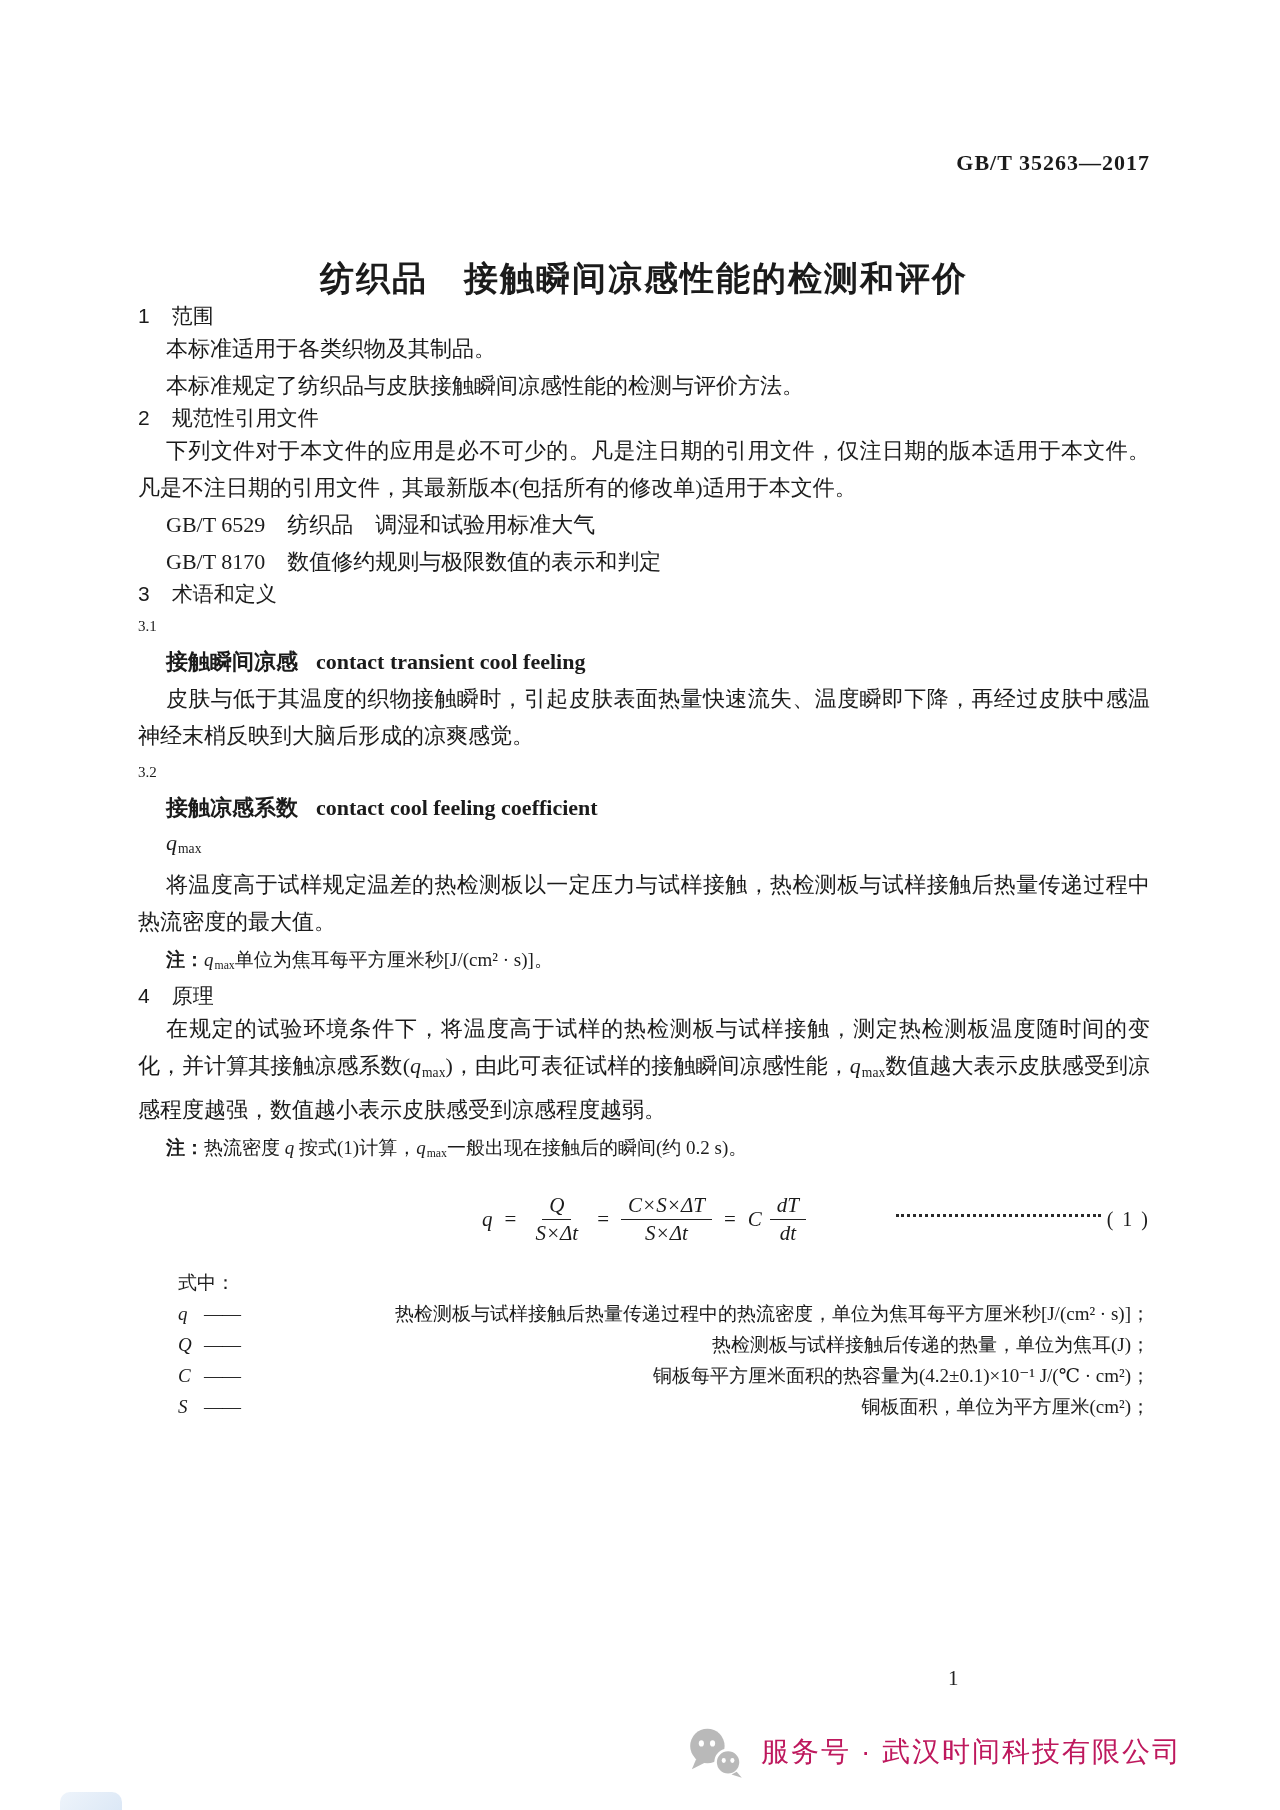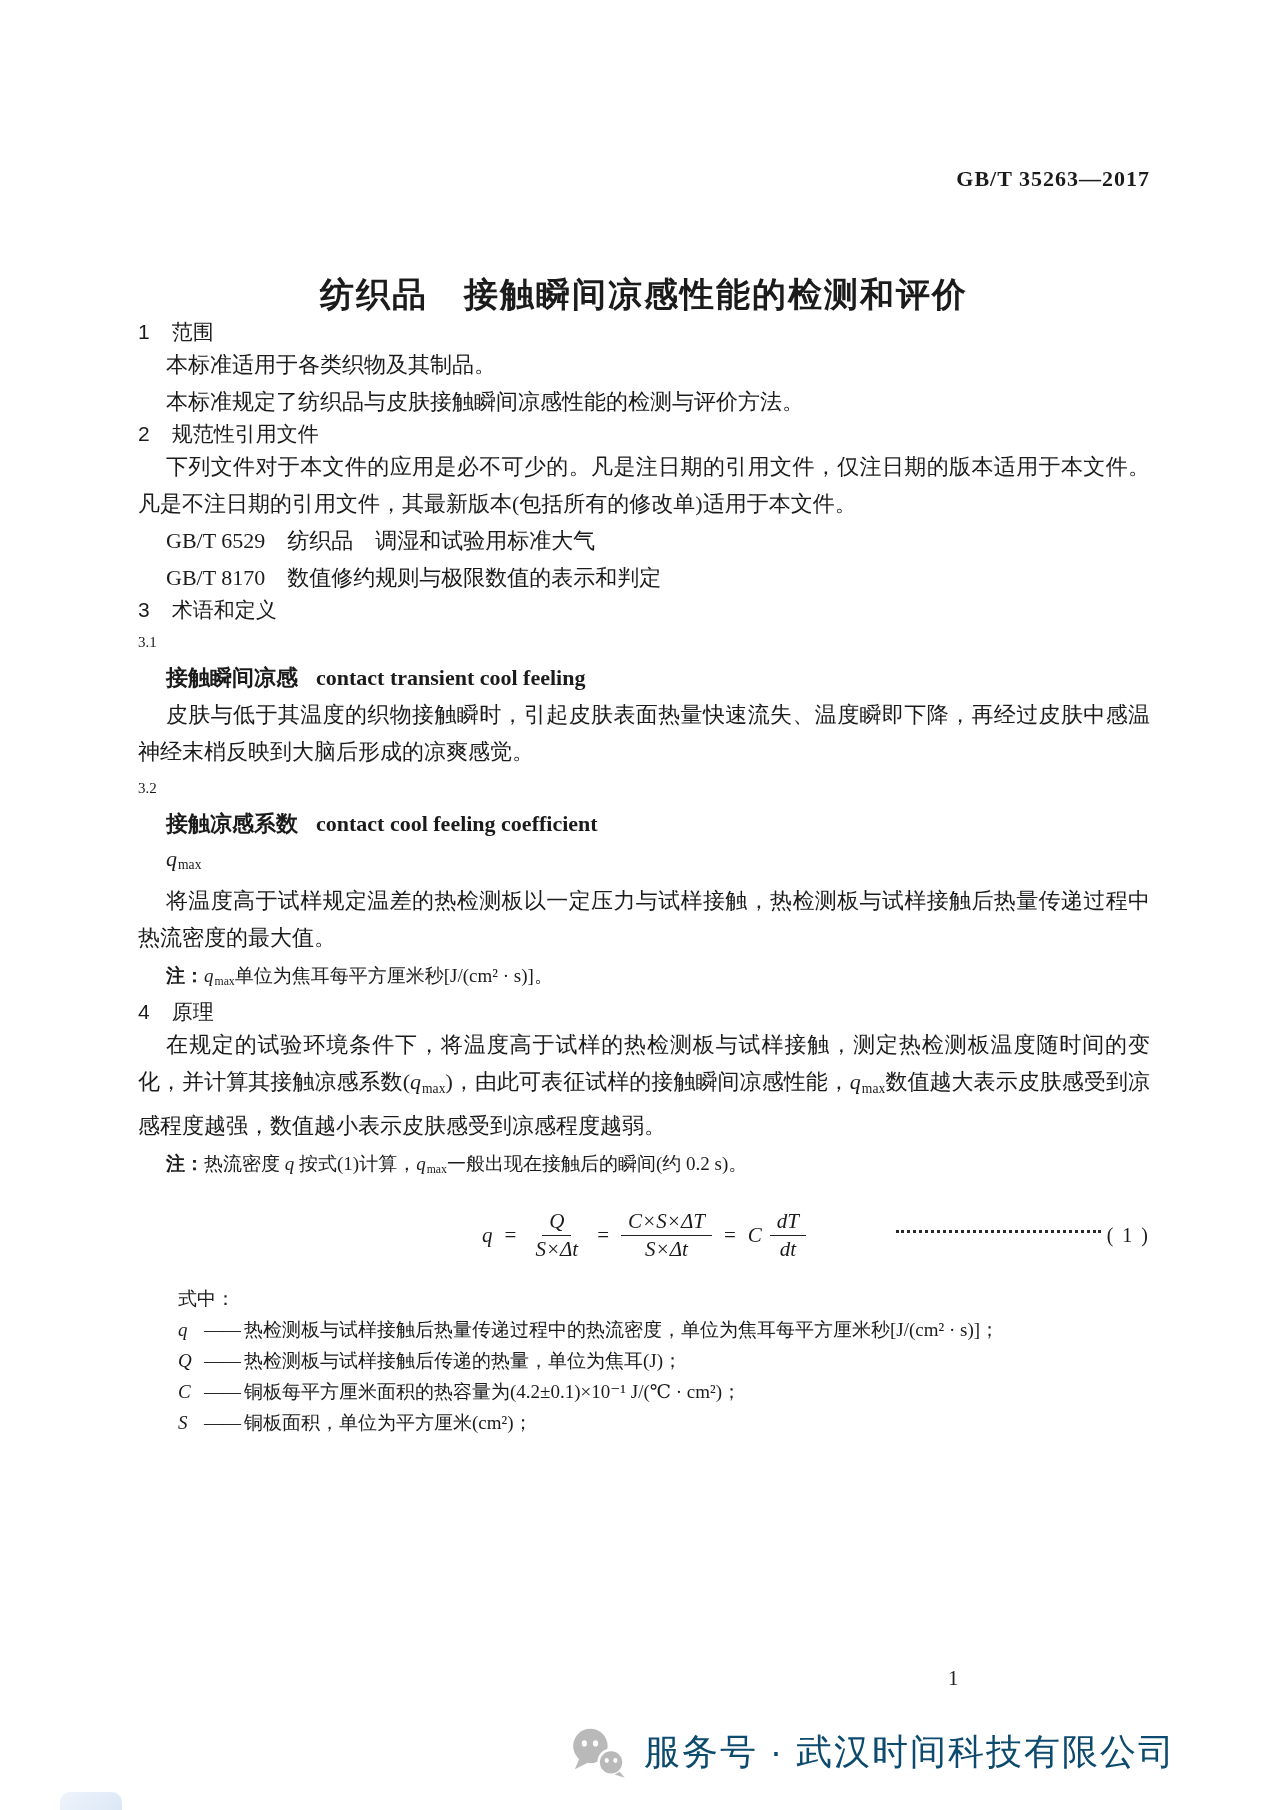--- a/index.html
+++ b/index.html
@@ -1,21 +1,21 @@
 <!DOCTYPE html>
 <html><head>
 <meta charset="utf-8">
 <style>
   html,body{margin:0;padding:0;background:#ffffff;}
   .page{
     position:relative;width:1280px;height:1810px;background:#ffffff;
     overflow:hidden;color:#1b1b1b;
     font-family:"Liberation Serif","DejaVu Serif",serif;
   }
-  .content{position:absolute;left:138px;width:1012px;top:16px;}
+  .content{position:absolute;left:138px;width:1012px;top:0;}
 
   .header-code{
     margin-top:150px;text-align:right;
     font-weight:bold;font-size:22px;letter-spacing:1px;
     font-family:"Liberation Serif",serif;
   }
   .doc-title{
     margin:80px 0 0 0;text-align:center;
     font-family:"Liberation Sans","DejaVu Sans",sans-serif;
     font-weight:bold;font-size:34px;letter-spacing:2px;
@@ -65,32 +65,32 @@
   .frac .bot{padding:2px 7px 0 7px;line-height:1.1;}
   .f-tail{position:absolute;right:0;display:flex;align-items:center;}
   .dotted-leader{width:205px;border-bottom:3px dotted #2a2a2a;height:0;margin:0 6px 8px 0;}
   .f-eqno{font-size:20px;letter-spacing:2px;}
 
   .where-label{font-size:19px;line-height:30px;margin-top:14px;padding-left:40px;}
   .where-list{padding-left:40px;}
   .where-item{display:flex;font-size:19px;line-height:31px;}
   .where-sym{width:26px;font-style:italic;flex:0 0 auto;}
   .where-dash{flex:0 0 auto;margin-right:4px;letter-spacing:-1px;}
-  .where-desc{flex:1;}
+  .where-desc{flex:1;text-align:right;}
 
   .page-num{
     position:absolute;left:948px;top:1666px;
     font-size:21px;font-family:"Liberation Serif",serif;color:#222;
   }
 
   .watermark{
-    position:absolute;right:104px;top:1726px;
-    display:flex;align-items:center;color:#0c4a6e;
+    position:absolute;right:98px;top:1726px;
+    display:flex;align-items:center;color:#be185d;
     font-family:"Liberation Sans","DejaVu Sans",sans-serif;
-    font-size:36px;letter-spacing:2px;white-space:nowrap;
+    font-size:28px;letter-spacing:2px;white-space:nowrap;
   }
   .watermark .wm-icon{margin-right:14px;flex:0 0 auto;display:block;}
 
   .corner-blue{
     position:absolute;left:60px;top:1792px;width:62px;height:30px;
     border-radius:10px;
     background:linear-gradient(135deg,#eef4fb 0%,#d9e6f5 100%);
   }
 </style>
 </head>

